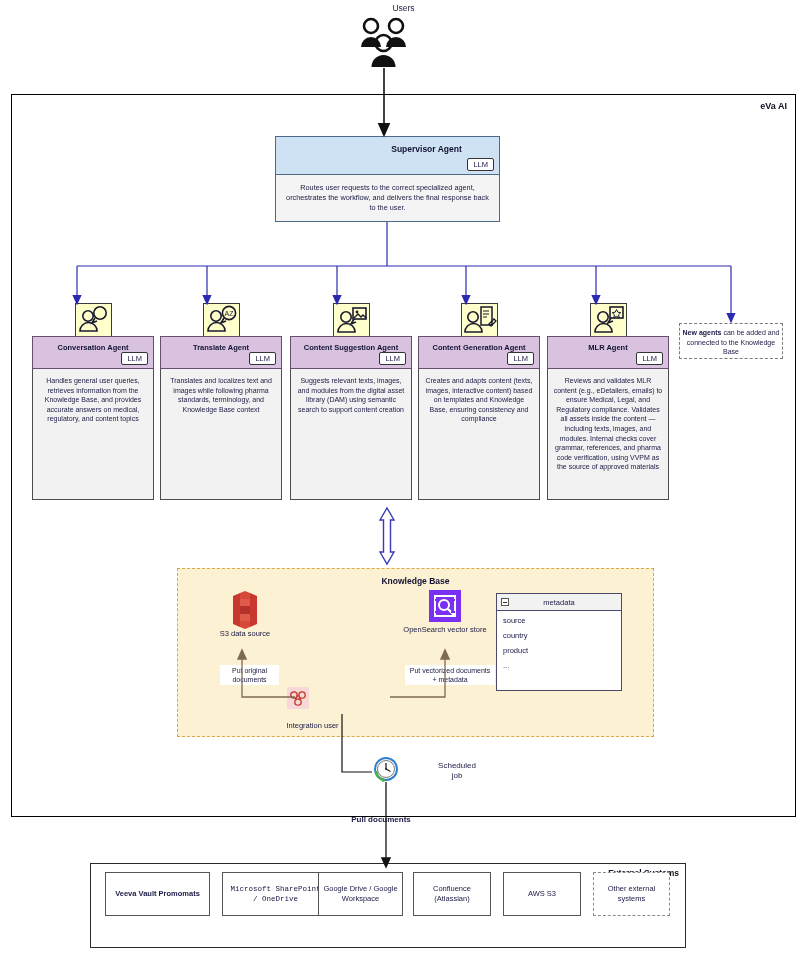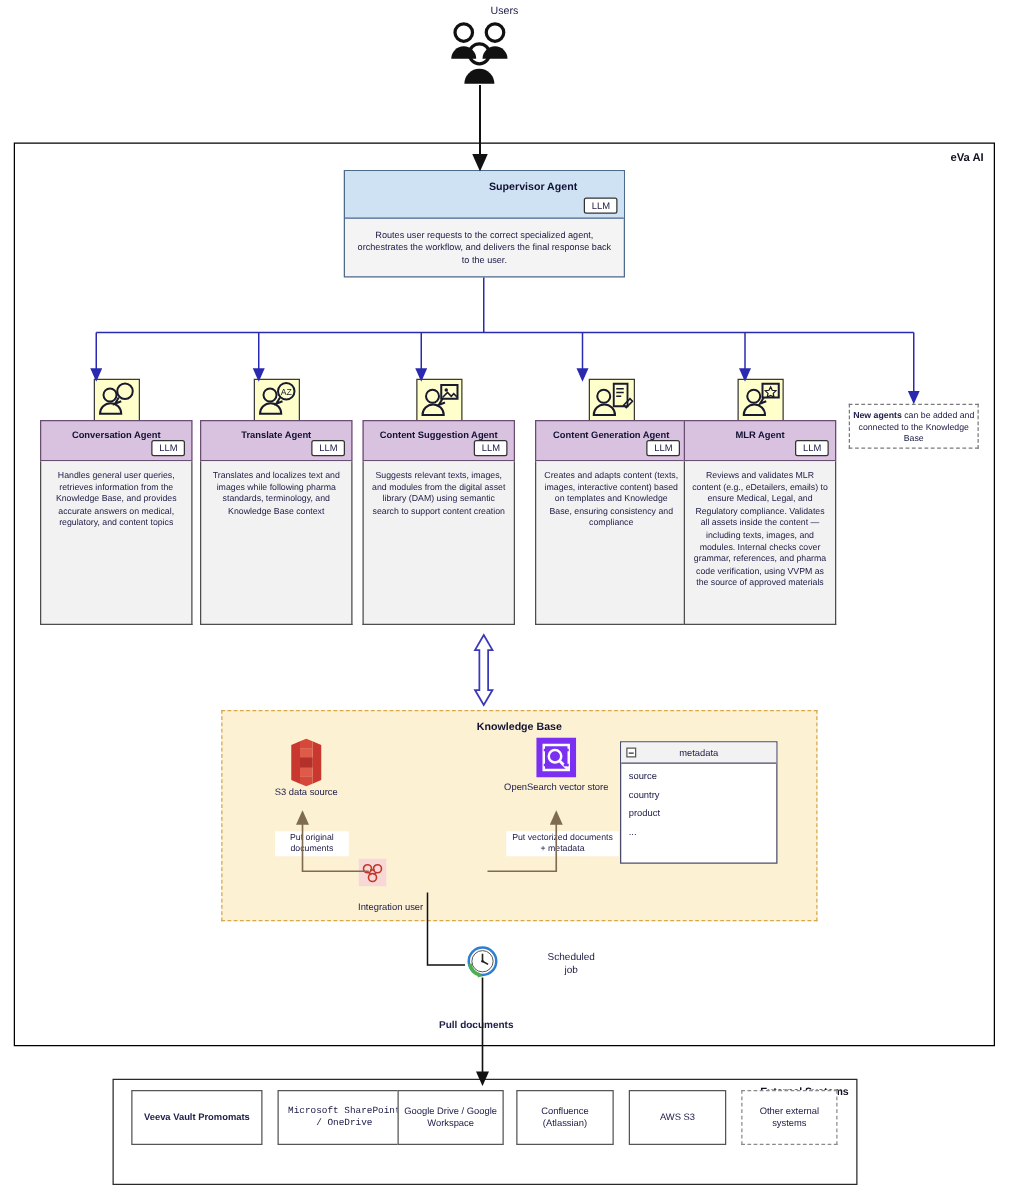--- a/index.html
+++ b/index.html
@@ -28,21 +28,21 @@
   }
 
   
   .users-label{
     position:absolute;left:0;top:3px;width:807px;
     text-align:center;font-size:8.5px;color:#20204a;
   }
 
   
   #eva-container{
-    position:absolute;left:11px;top:114px;width:785px;height:723px;
+    position:absolute;left:11px;top:94px;width:785px;height:723px;
     box-sizing:border-box;border:1.2px solid #000000;background:#ffffff;
   }
   #eva-title{
     position:absolute;right:8px;top:6px;font-size:9px;font-weight:bold;color:#111122;
   }
 
   
   #supervisor{
     position:absolute;left:275px;top:136px;width:225px;height:86px;
     box-sizing:border-box;border:1px solid #4d6a8a;background:#f4f4f4;
@@ -257,21 +257,21 @@
         <path d="M20 15 l-3 5 l5 -2" fill="none" stroke="#1a1a2e" stroke-width="1.6"></path>
       </svg>
     </div>
     <div class="head">
       <div class="title">Content Suggestion Agent</div>
       <div class="llm-badge">LLM</div>
     </div>
     <div class="body">Suggests relevant texts, images, and modules from the digital asset library (DAM) using semantic search to support content creation</div>
   </div>
 
-  <div class="agent" id="agent-3" style="left:428px;">
+  <div class="agent" id="agent-3" style="left:418px;">
     <div class="agent-icon">
       <svg width="35" height="38" viewBox="0 0 35 38">
         <circle cx="11" cy="13" r="5.2" fill="none" stroke="#1a1a2e" stroke-width="1.6"></circle>
         <path d="M3 28 a8.5 8.5 0 0 1 17 0 z" fill="none" stroke="#1a1a2e" stroke-width="1.6"></path>
         <path d="M19 3 h11 v18 h-11 z" fill="none" stroke="#1a1a2e" stroke-width="1.5"></path>
         <path d="M21 7 h6 M21 10 h6 M21 13 h4" stroke="#1a1a2e" stroke-width="1.1"></path>
         <path d="M27 20 l5 -5 l2 2 l-5 5 z" fill="none" stroke="#1a1a2e" stroke-width="1.3"></path>
       </svg>
     </div>
     <div class="head">

